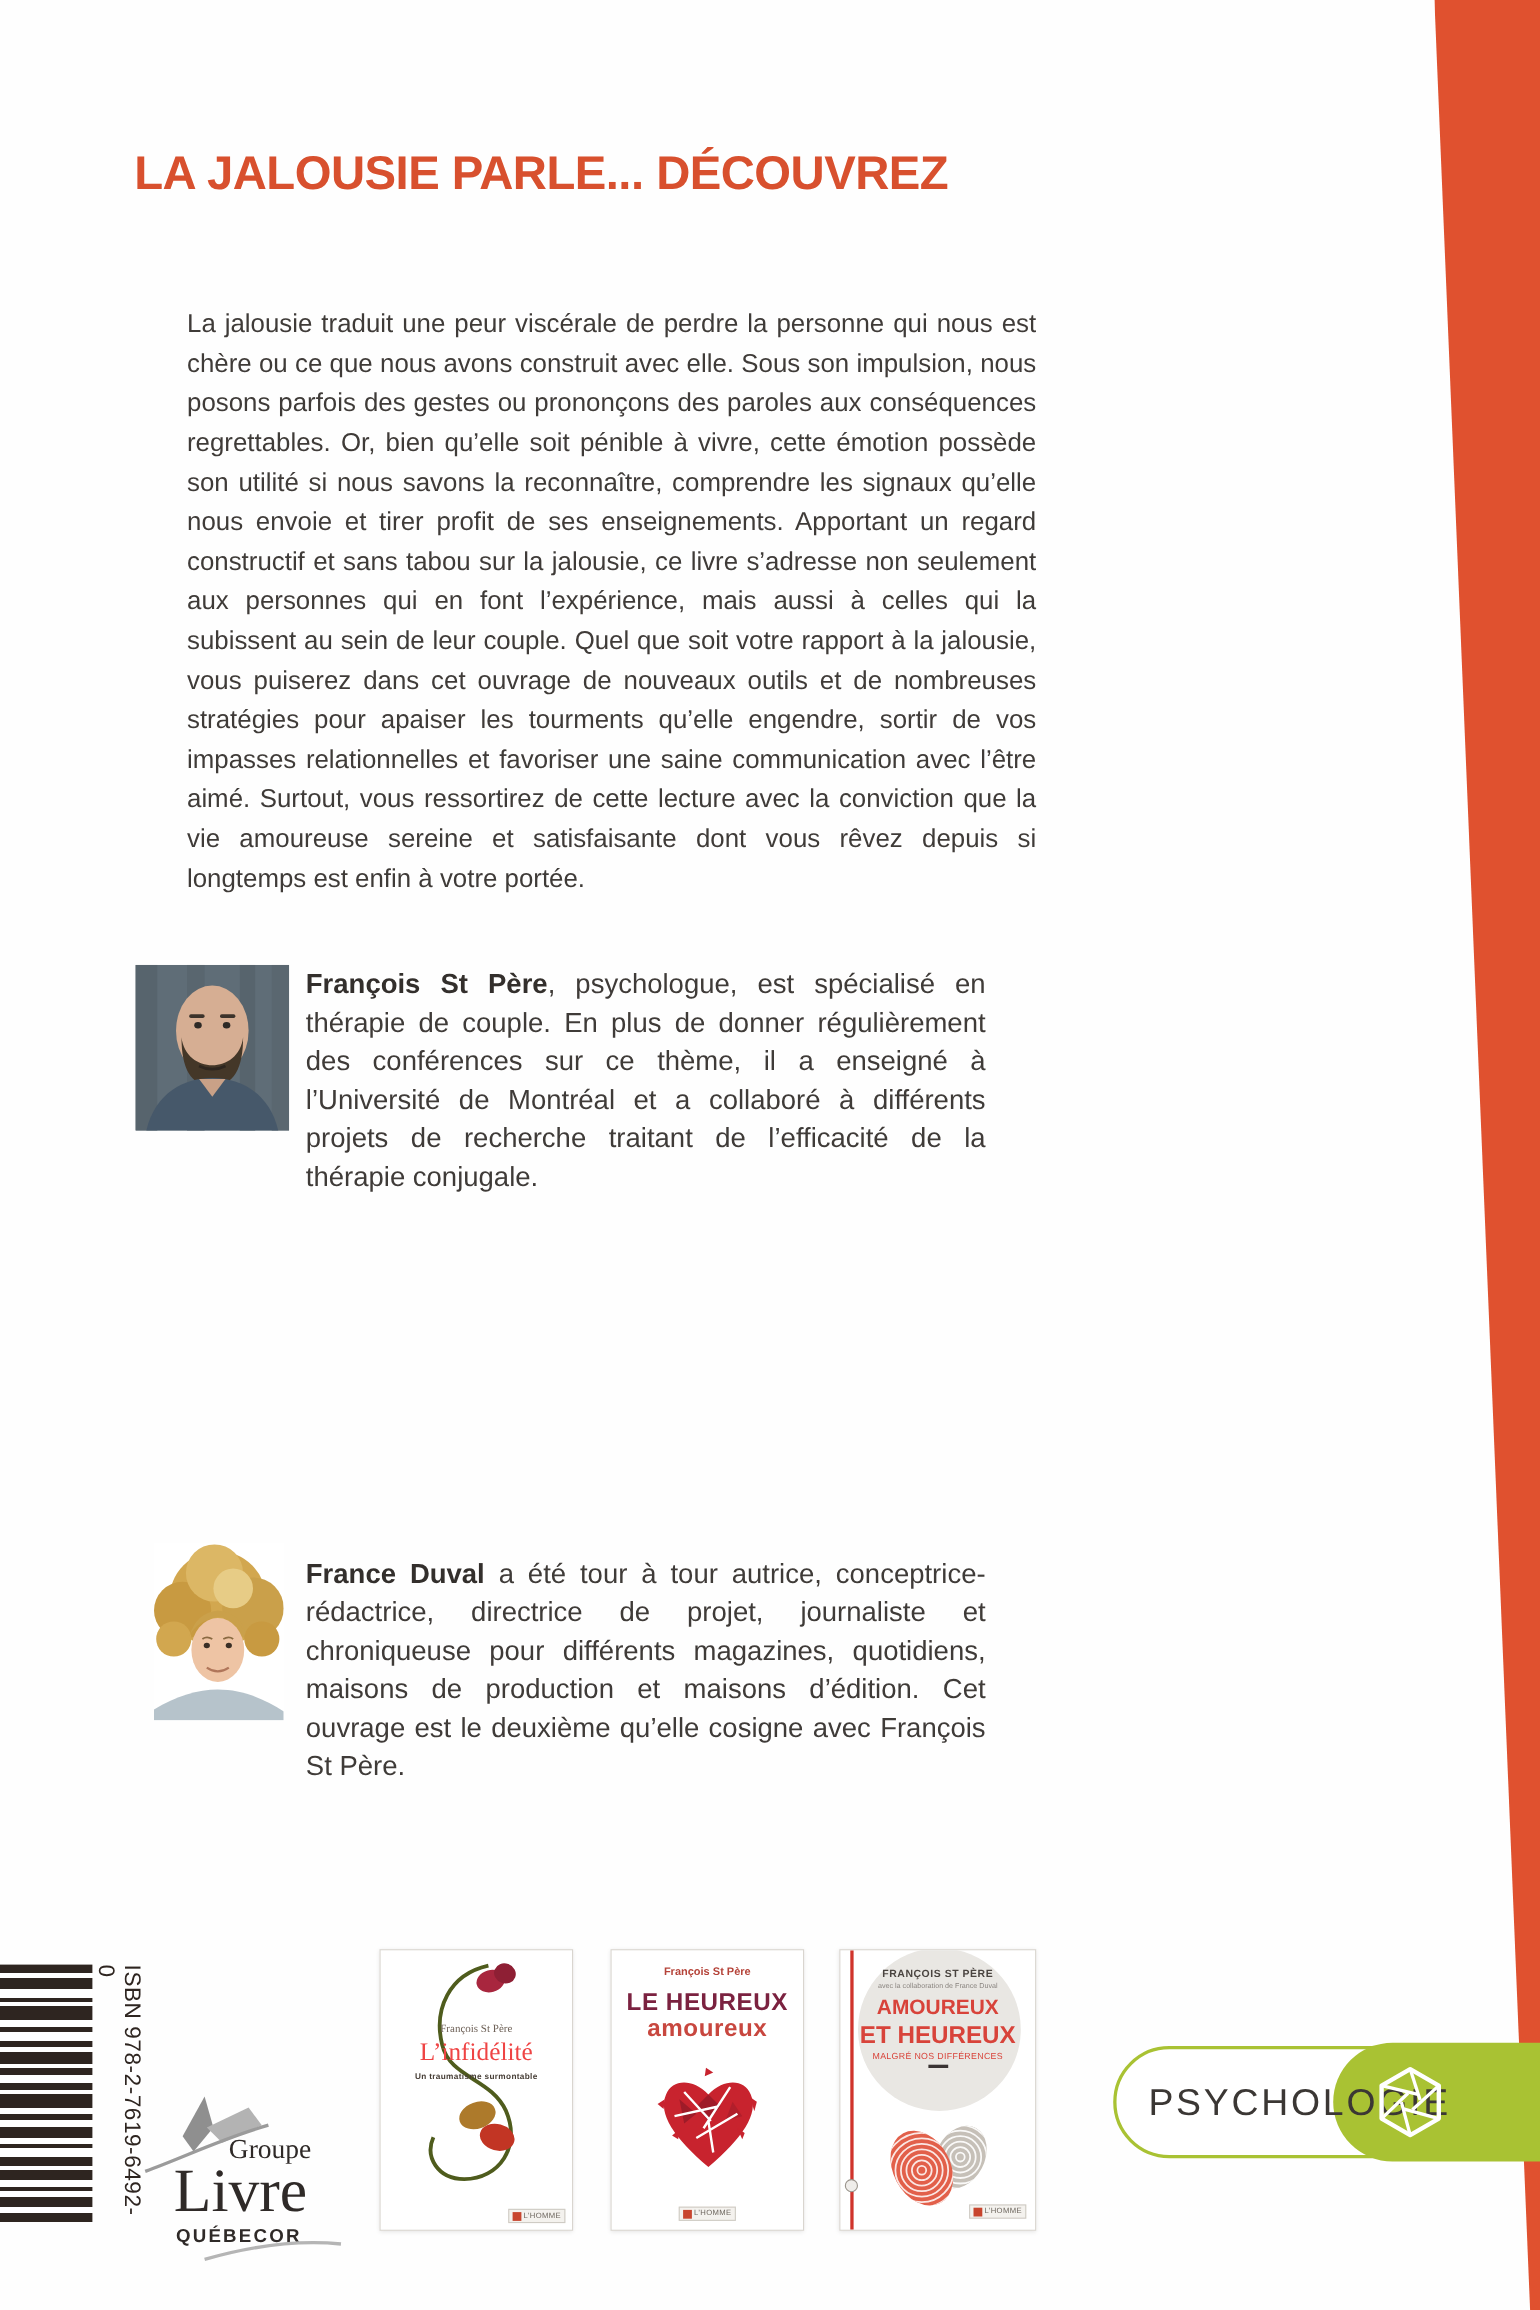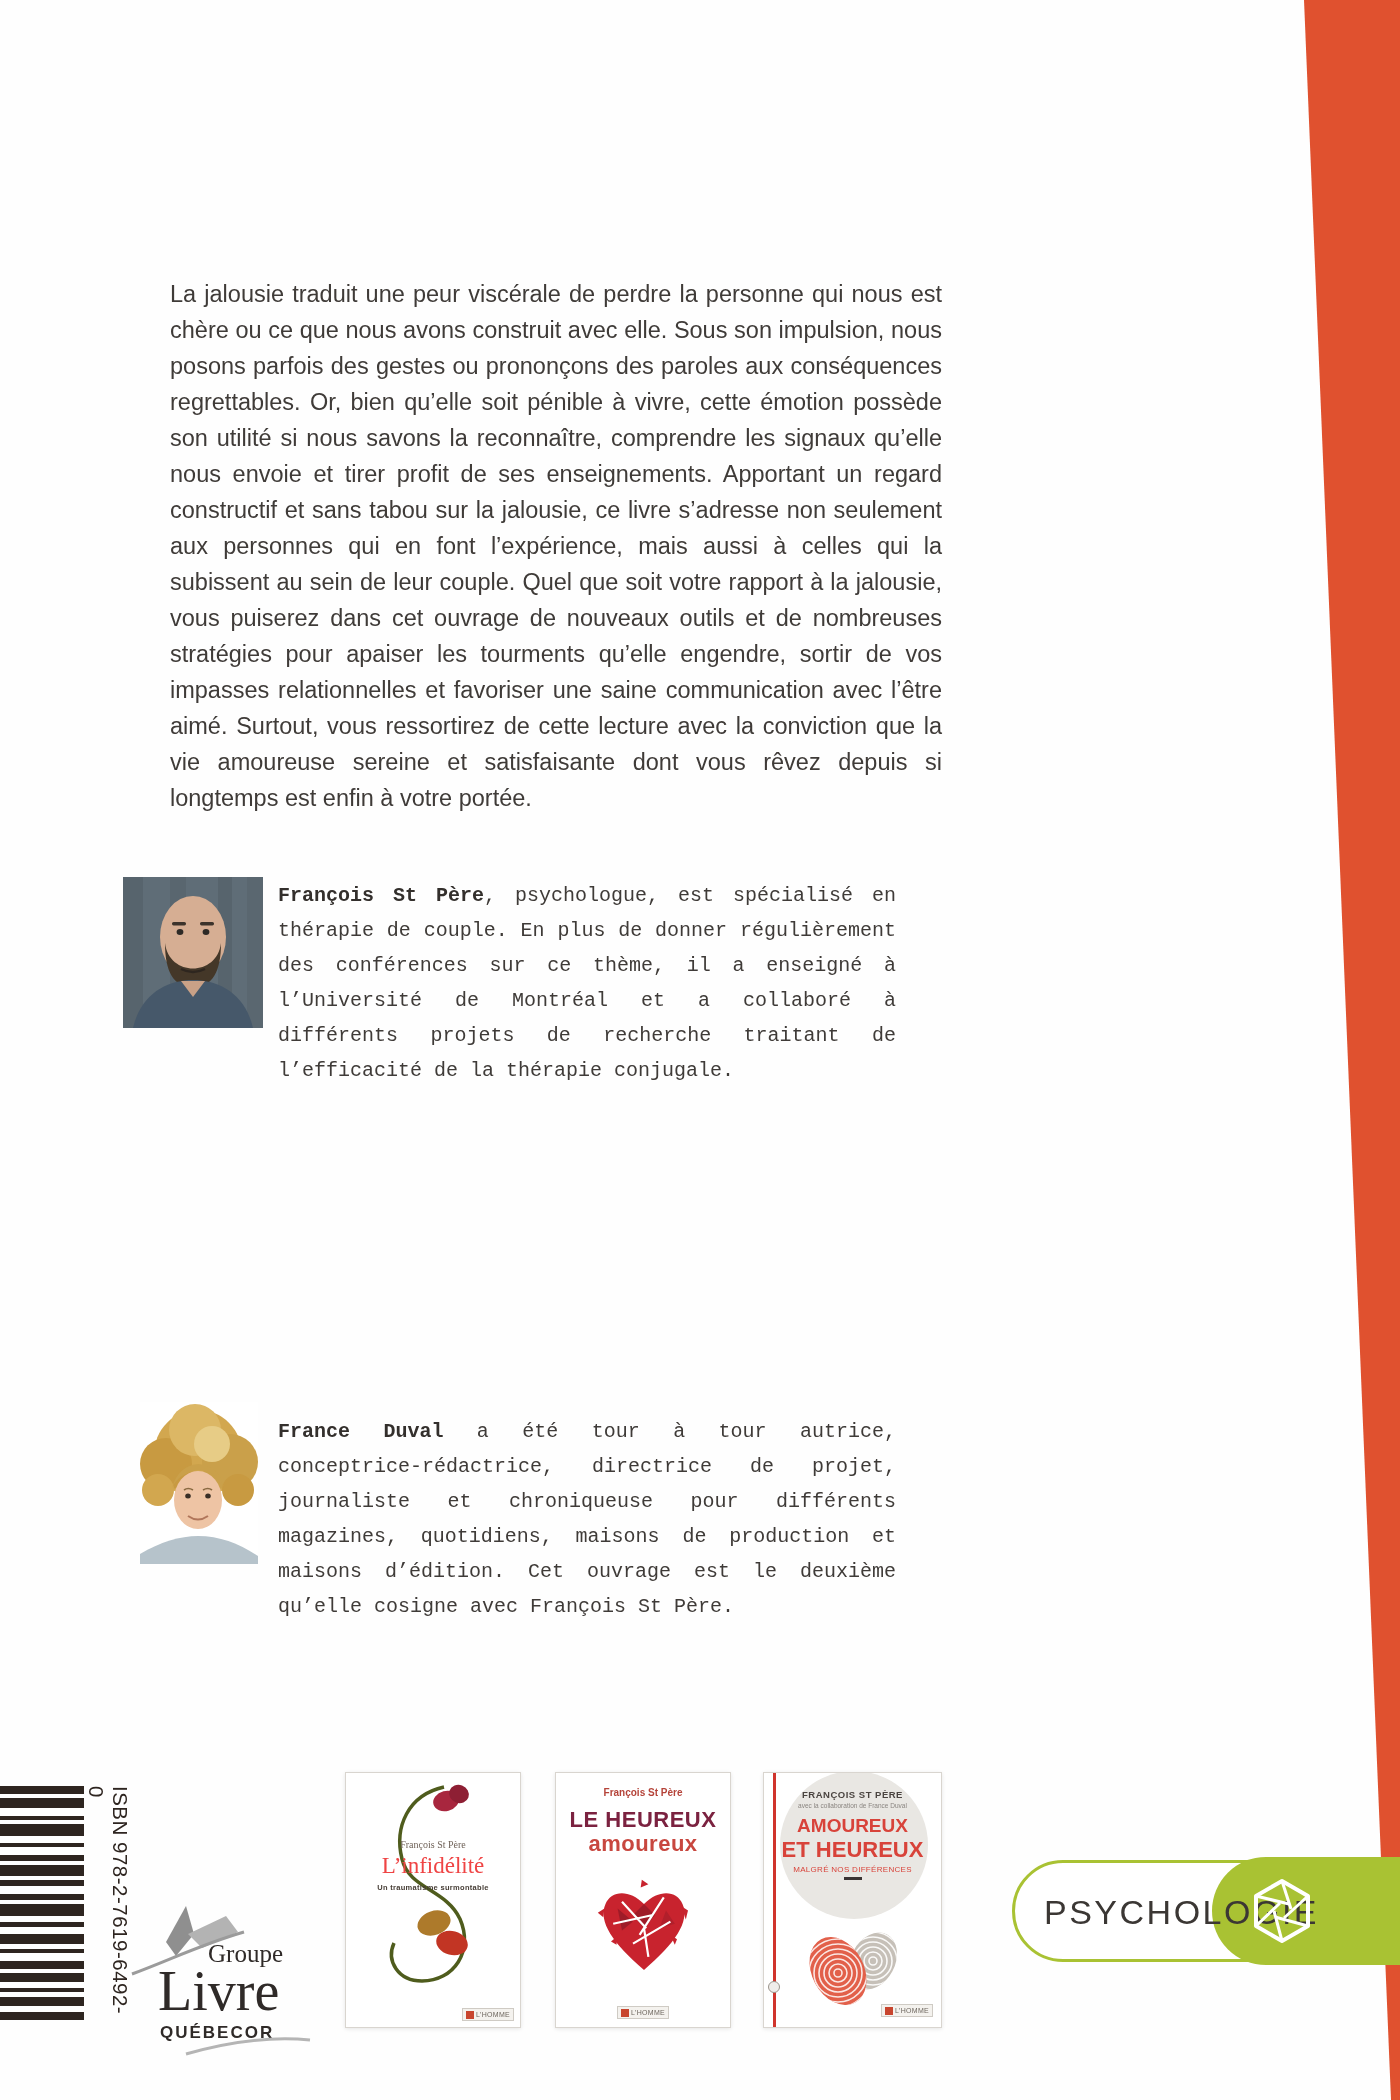--- a/index.html
+++ b/index.html
@@ -13,21 +13,21 @@
           clip-path:polygon(1304px 0px,1400px 0px,1400px 2100px,1391px 2100px);z-index:1;}
 
   
   .title{left:122px;top:129px;font-size:43px;font-weight:bold;color:#d8502e;line-height:58px;letter-spacing:-0.5px;z-index:2;}
   .title span{display:block;}
 
   
   .synopsis{left:123px;top:276px;width:772px;font-size:23.5px;line-height:36px;color:#3f3b38;text-align:justify;z-index:2;margin-left:47px;}
 
   
-  .bio-text{font-size:20px;line-height:35px;color:#3f3b38;text-align:justify;z-index:2;font-family:Liberation Mono, monospace;}
+  .bio-text{font-size:25px;line-height:35px;color:#3f3b38;text-align:justify;z-index:2;}
   .bio-text b{color:#332f2c;}
   .photo{z-index:2;overflow:hidden;}
   .photo svg{display:block;}
 
   
   .heading{left:345px;top:1704px;width:598px;text-align:center;font-size:25px;letter-spacing:1.5px;color:#433e3a;z-index:2;}
   .cover{position:absolute;top:1772px;width:176px;height:256px;background:#ffffff;border:1px solid #d9d5cf;
          box-shadow:0 1px 4px rgba(0,0,0,0.10);z-index:2;overflow:hidden;}
   .cover .ctext{position:absolute;left:0;width:100%;text-align:center;}
   .c1-author{top:66px;font-family:"Liberation Serif",serif;font-size:10px;color:#6f6258;}
@@ -73,20 +73,21 @@
   svg text.serif{font-family:"Liberation Serif",serif;}
 </style>
 </head>
 <body>
 
 <div class="page">
 
   <div class="stripe"></div>
 
   <div class="abs title">
+    <span>LA JALOUSIE PARLE... DÉCOUVREZ</span>
   </div>
 
   <div class="abs synopsis">La jalousie traduit une peur viscérale de perdre la personne qui nous est chère ou ce que nous avons construit avec elle. Sous son impulsion, nous posons parfois des gestes ou prononçons des paroles aux conséquences regrettables. Or, bien qu’elle soit pénible à vivre, cette émotion possède son utilité si nous savons la reconnaître, comprendre les signaux qu’elle nous envoie et tirer profit de ses enseignements. Apportant un regard constructif et sans tabou sur la jalousie, ce livre s’adresse non seulement aux personnes qui en font l’expérience, mais aussi à celles qui la subissent au sein de leur couple. Quel que soit votre rapport à la jalousie, vous puiserez dans cet ouvrage de nouveaux outils et de nombreuses stratégies pour apaiser les tourments qu’elle engendre, sortir de vos impasses relationnelles et favoriser une saine communication avec l’être aimé. Surtout, vous ressortirez de cette lecture avec la conviction que la vie amoureuse sereine et satisfaisante dont vous rêvez depuis si longtemps est enfin à votre portée.</div>
 
   <div class="abs photo" style="left:123px;top:877px;width:140px;height:151px;">
     <svg width="140" height="151" viewBox="0 0 140 151">
       <rect width="140" height="151" fill="#5f6d77"></rect>
       <rect x="0" width="20" height="151" fill="#57646d"></rect>
       <rect x="47" width="16" height="151" fill="#59666f"></rect>
       <rect x="95" width="14" height="151" fill="#57646d"></rect>

